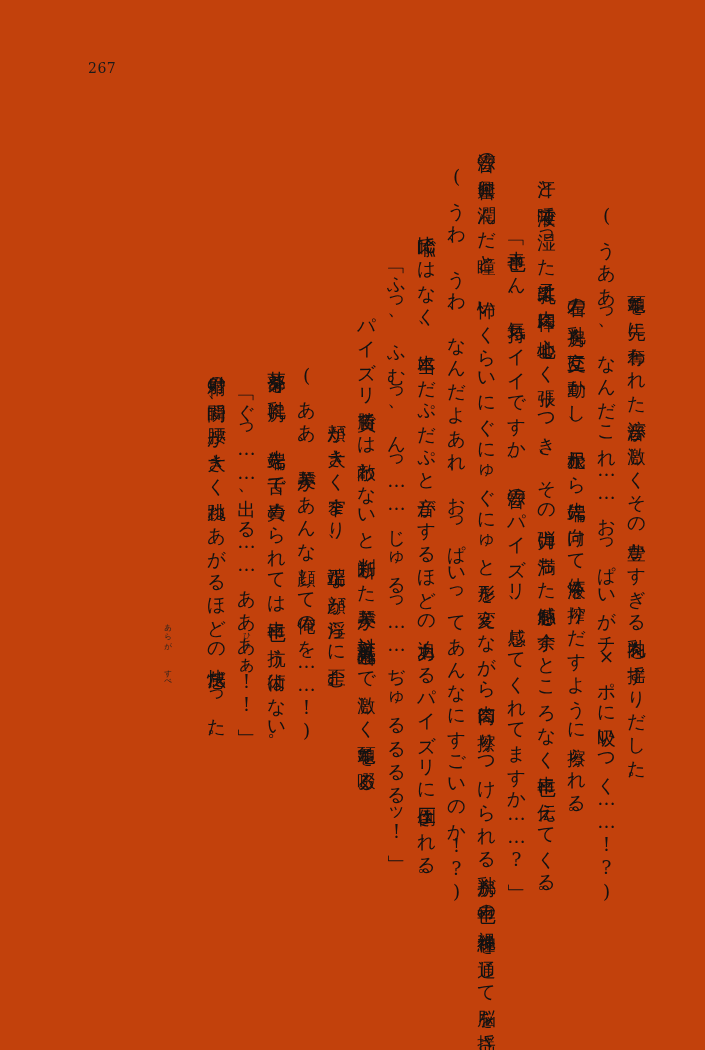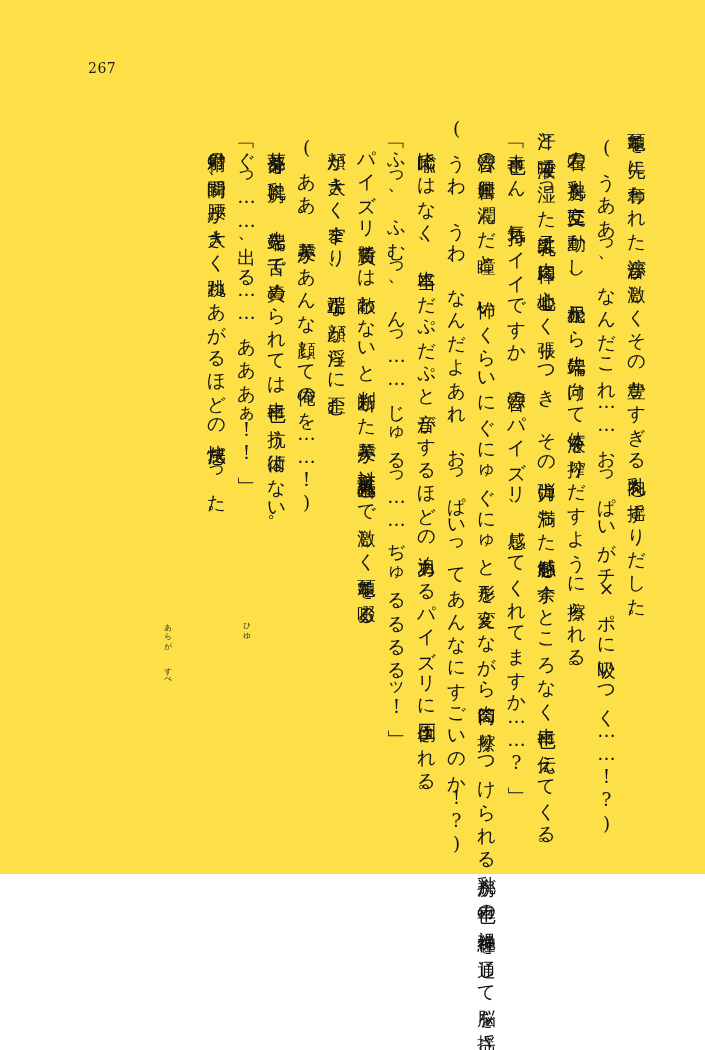--- a/index.html
+++ b/index.html
@@ -10,22 +10,23 @@
   body {
     width: 705px;
     height: 1050px;
     overflow: hidden;
     font-family: "DejaVu Serif", "Liberation Serif", serif;
     color: #111111;
   }
   .page {
     position: relative;
     width: 705px;
-    height: 874px;
-    background: #fde047;
+    height: 1050px;
+    background: #c2410c;
+    text-align: center;
   }
   .page-number {
     position: absolute;
     top: 60px;
     left: 88px;
     font-size: 14px;
     letter-spacing: 0.5px;
     color: #1a1a1a;
     font-family: "DejaVu Serif", "Liberation Serif", serif;
   }

